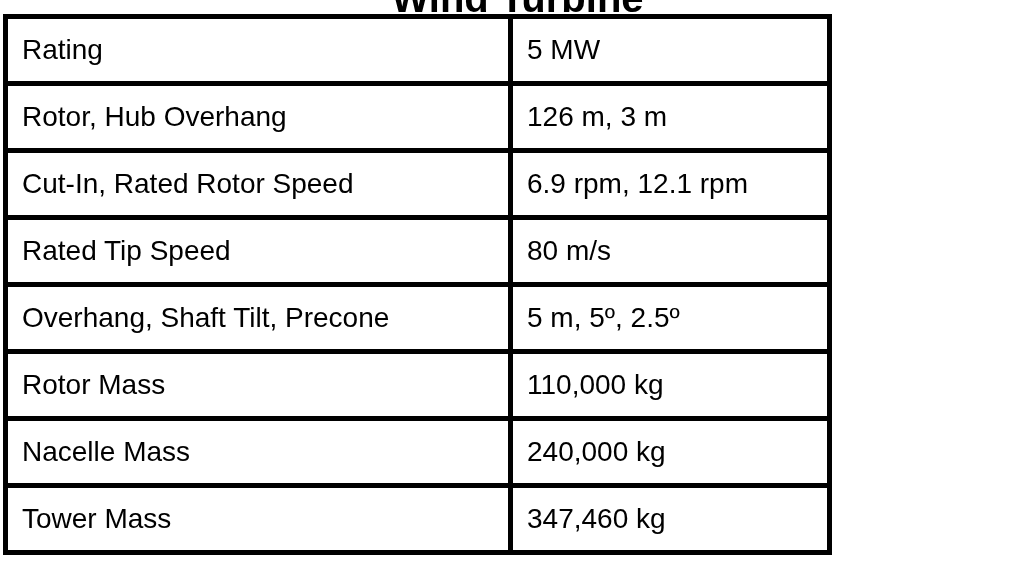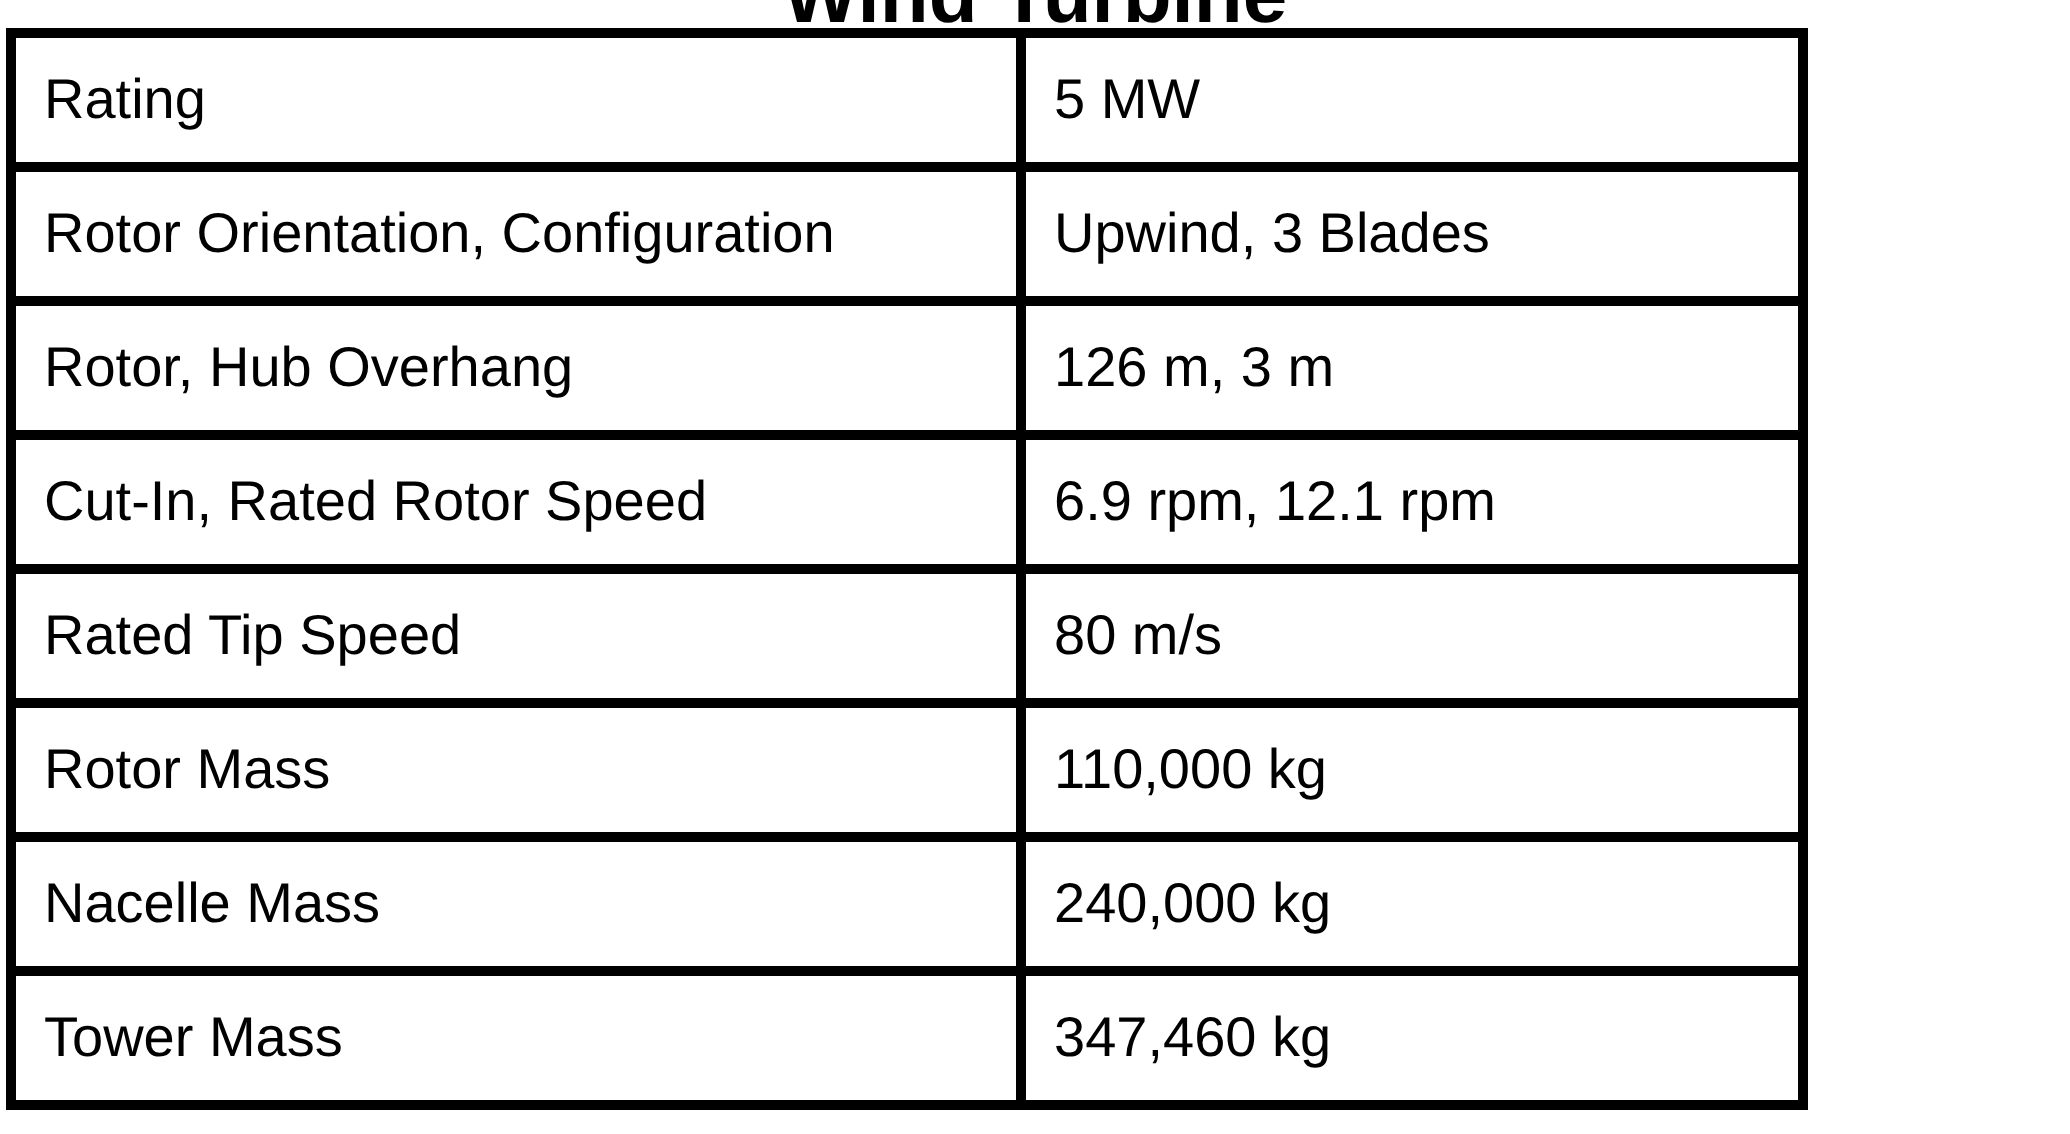--- a/index.html
+++ b/index.html
@@ -28,21 +28,21 @@
     text-align: center;
     font-weight: bold;
     font-size: 40px;
     line-height: 44px;
     color: #000000;
   }
   table.spec-table {
     position: absolute;
     top: 14px;
     left: 3px;
-    width: 901px;
+    width: 829px;
     height: 541px;
     border-collapse: collapse;
     table-layout: fixed;
   }
   table.spec-table td {
     border: 5px solid #000000;
     font-size: 28px;
     line-height: 1.1;
     padding: 0 14px;
     white-space: nowrap;
@@ -66,34 +66,34 @@
   <colgroup>
     <col style="width:505px">
     <col>
   </colgroup>
   <tbody id="spec-rows">
       <tr>
         <td class="label-cell">Rating</td>
         <td class="value-cell">5 MW</td>
       </tr>
       <tr>
-        <td class="label-cell">Rotor Orientation, Configuration</td>
-        <td class="value-cell">Upwind, 3 Blades</td>
-      </tr>
-      <tr>
         <td class="label-cell">Rotor, Hub Overhang</td>
         <td class="value-cell">126 m, 3 m</td>
       </tr>
       <tr>
         <td class="label-cell">Cut-In, Rated Rotor Speed</td>
         <td class="value-cell">6.9 rpm, 12.1 rpm</td>
       </tr>
       <tr>
         <td class="label-cell">Rated Tip Speed</td>
         <td class="value-cell">80 m/s</td>
+      </tr>
+      <tr>
+        <td class="label-cell">Overhang, Shaft Tilt, Precone</td>
+        <td class="value-cell">5 m, 5º, 2.5º</td>
       </tr>
       <tr>
         <td class="label-cell">Rotor Mass</td>
         <td class="value-cell">110,000 kg</td>
       </tr>
       <tr>
         <td class="label-cell">Nacelle Mass</td>
         <td class="value-cell">240,000 kg</td>
       </tr>
       <tr>

